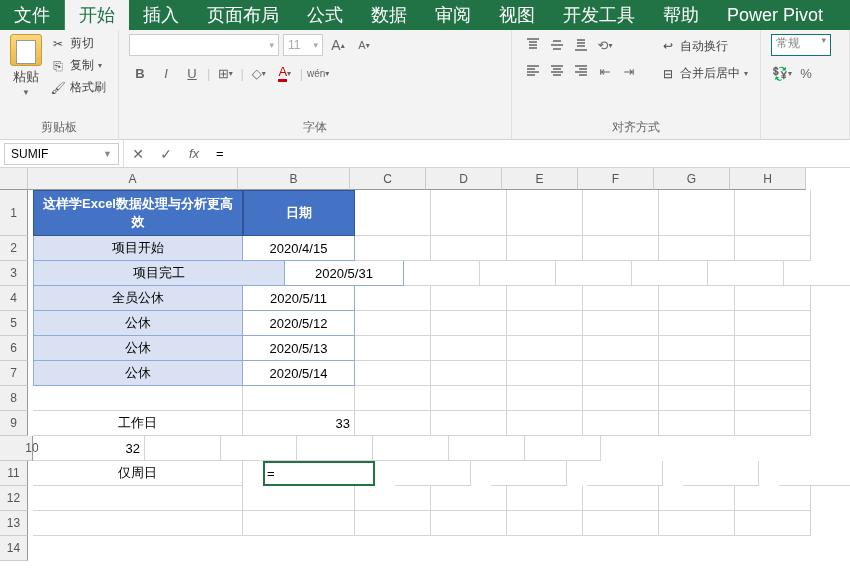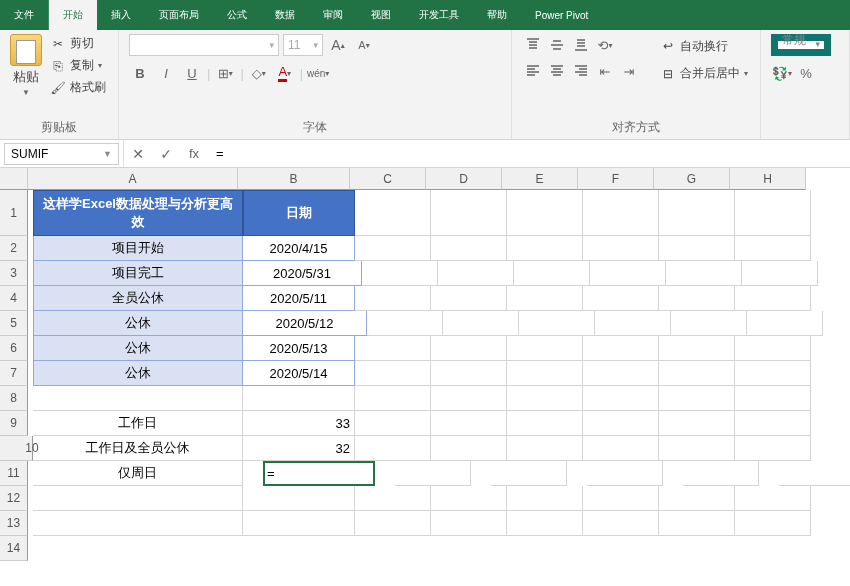--- a/index.html
+++ b/index.html
@@ -1,20 +1,20 @@
 <!DOCTYPE html>
 <html><head>
 <meta charset="utf-8">
 <style>
 * { margin: 0; padding: 0; box-sizing: border-box; font-family: "Microsoft YaHei", sans-serif; }
 body { background: #fff; font-size: 13px; width: 850px; height: 586px; overflow: hidden; }
 
 
 .ribbon-tabs { background: #217346; height: 30px; display: flex; align-items: stretch; }
-.tab { color: #fff; padding: 0 14px; display: flex; align-items: center; cursor: pointer; font-size: 10px; }
+.tab { color: #fff; padding: 0 14px; display: flex; align-items: center; cursor: pointer; font-size: 18px; }
 .tab.active { background: #f3f3f3; color: #217346; }
 .tab-sep { width: 1px; background: rgba(255,255,255,0.15); }
 
 
 .ribbon { background: #f3f3f3; border-bottom: 1px solid #d4d4d4; height: 110px; display: flex; }
 .group { border-right: 1px solid #e0e0e0; padding: 4px 10px 0 10px; display: flex; flex-direction: column; justify-content: space-between; }
 .group-label { text-align: center; font-size: 12px; color: #666; padding: 3px 0; }
 .group-ctrls { display: flex; gap: 6px; align-items: flex-start; }
 
 .paste-big { display: flex; flex-direction: column; align-items: center; gap: 2px; color: #444; cursor: pointer; }
@@ -33,29 +33,29 @@
 .combo-size { width: 40px; justify-content: center; }
 .btn-sq { width: 22px; height: 22px; display: flex; align-items: center; justify-content: center; color: #666; cursor: pointer; border: 1px solid transparent; }
 .bold { font-weight: bold; } .ital { font-style: italic; } .under { text-decoration: underline; }
 
 .align-group { }
 .align-row { display: flex; gap: 2px; margin-bottom: 4px; }
 .align-ico { width: 22px; height: 22px; display: flex; align-items: center; justify-content: center; color: #666; cursor: pointer; }
 .align-ico svg { width: 14px; height: 14px; }
 
 .num-group { padding-right: 18px; }
-.num-combo { border: 7px solid #0f766e; background: #fff; width: 60px; height: 22px; padding: 0 4px; color: #888; font-size: 12px; display: flex; align-items: flex-end; }
+.num-combo { border: 1px solid #0f766e; background: #fff; width: 60px; height: 22px; padding: 0 4px; color: #888; font-size: 12px; display: flex; align-items: flex-start; }
 
 
 .formula-bar { display: flex; align-items: center; border-bottom: 1px solid #d4d4d4; height: 28px; background: #fff; }
 .name-box { width: 115px; border: 1px solid #ccc; height: 22px; margin: 0 4px; display: flex; align-items: center; padding: 0 6px; font-size: 12px; }
 .name-box .dd { margin-left: auto; color: #888; font-size: 9px; }
 .fb-btns { display: flex; border-left: 1px solid #e0e0e0; height: 100%; align-items: center; }
 .fb-btn { width: 28px; text-align: center; color: #666; cursor: pointer; font-size: 14px; }
-.fx { font-size: 13px; }
+.fx { font-style: italic; font-size: 13px; }
 .formula-input { flex: 1; padding: 0 8px; font-size: 13px; }
 
 
 .grid-area { display: flex; }
 .corner { width: 28px; height: 22px; background: #f0f0f0; border-right: 1px solid #ccc; border-bottom: 1px solid #999; }
 .col-headers { display: flex; }
 .col-h { height: 22px; background: #f0f0f0; border-right: 1px solid #ccc; border-bottom: 1px solid #999; display: flex; align-items: center; justify-content: center; color: #555; font-size: 12px; }
 .row-h { width: 28px; background: #f0f0f0; border-right: 1px solid #999; border-bottom: 1px solid #ccc; display: flex; align-items: center; justify-content: center; color: #555; font-size: 12px; }
 .row-h.tall { height: 46px; }
 .body { display: flex; }
@@ -292,42 +292,42 @@
           <div class="cell data-a" style="width: 210px;">项目开始</div>
           <div class="cell data-b" style="width: 112px;">2020/4/15</div>
           <div class="cell " style="width: 76px;"></div>
           <div class="cell " style="width: 76px;"></div>
           <div class="cell " style="width: 76px;"></div>
           <div class="cell " style="width: 76px;"></div>
           <div class="cell " style="width: 76px;"></div>
           <div class="cell " style="width: 76px;"></div>
         </div>
         <div class="row" style="height: 25px;">
-          <div class="cell data-a" style="width: 210px;">项目完工</div>
+          <div class="cell data-a" style="width: 252px;">项目完工</div>
           <div class="cell data-b" style="width: 119px;">2020/5/31</div>
           <div class="cell " style="width: 76px;"></div>
           <div class="cell " style="width: 76px;"></div>
           <div class="cell " style="width: 76px;"></div>
           <div class="cell " style="width: 76px;"></div>
           <div class="cell " style="width: 76px;"></div>
           <div class="cell " style="width: 76px;"></div>
         </div>
         <div class="row" style="height: 25px;">
           <div class="cell data-a" style="width: 210px;">全员公休</div>
           <div class="cell data-b" style="width: 112px;">2020/5/11</div>
           <div class="cell " style="width: 76px;"></div>
           <div class="cell " style="width: 76px;"></div>
           <div class="cell " style="width: 76px;"></div>
           <div class="cell " style="width: 76px;"></div>
           <div class="cell " style="width: 76px;"></div>
           <div class="cell " style="width: 76px;"></div>
         </div>
         <div class="row" style="height: 25px;">
           <div class="cell data-a" style="width: 210px;">公休</div>
-          <div class="cell data-b" style="width: 124px;">2020/5/12</div>
+          <div class="cell data-b" style="width: 112px;">2020/5/12</div>
           <div class="cell " style="width: 76px;"></div>
           <div class="cell " style="width: 76px;"></div>
           <div class="cell " style="width: 76px;"></div>
           <div class="cell " style="width: 76px;"></div>
           <div class="cell " style="width: 76px;"></div>
           <div class="cell " style="width: 76px;"></div>
         </div>
         <div class="row" style="height: 25px;">
           <div class="cell data-a" style="width: 210px;">公休</div>
           <div class="cell data-b" style="width: 112px;">2020/5/13</div>
@@ -362,21 +362,20 @@
           <div class="cell " style="width: 210px; justify-content: center;">工作日</div>
           <div class="cell num-r" style="width: 112px;">33</div>
           <div class="cell " style="width: 76px;"></div>
           <div class="cell " style="width: 76px;"></div>
           <div class="cell " style="width: 76px;"></div>
           <div class="cell " style="width: 76px;"></div>
           <div class="cell " style="width: 76px;"></div>
           <div class="cell " style="width: 76px;"></div>
         </div>
         <div class="row" style="height: 25px;">
-          <div class="cell " style="width: 210px; justify-content: center;">工作日及全员公休</div>
           <div class="cell num-r" style="width: 112px;">32</div>
           <div class="cell " style="width: 76px;"></div>
           <div class="cell " style="width: 76px;"></div>
           <div class="cell " style="width: 76px;"></div>
           <div class="cell " style="width: 76px;"></div>
           <div class="cell " style="width: 76px;"></div>
           <div class="cell " style="width: 76px;"></div>
         </div>
         <div class="row" style="height: 25px; gap: 20px;">
           <div class="cell " style="width: 210px; justify-content: center;">仅周日</div>

